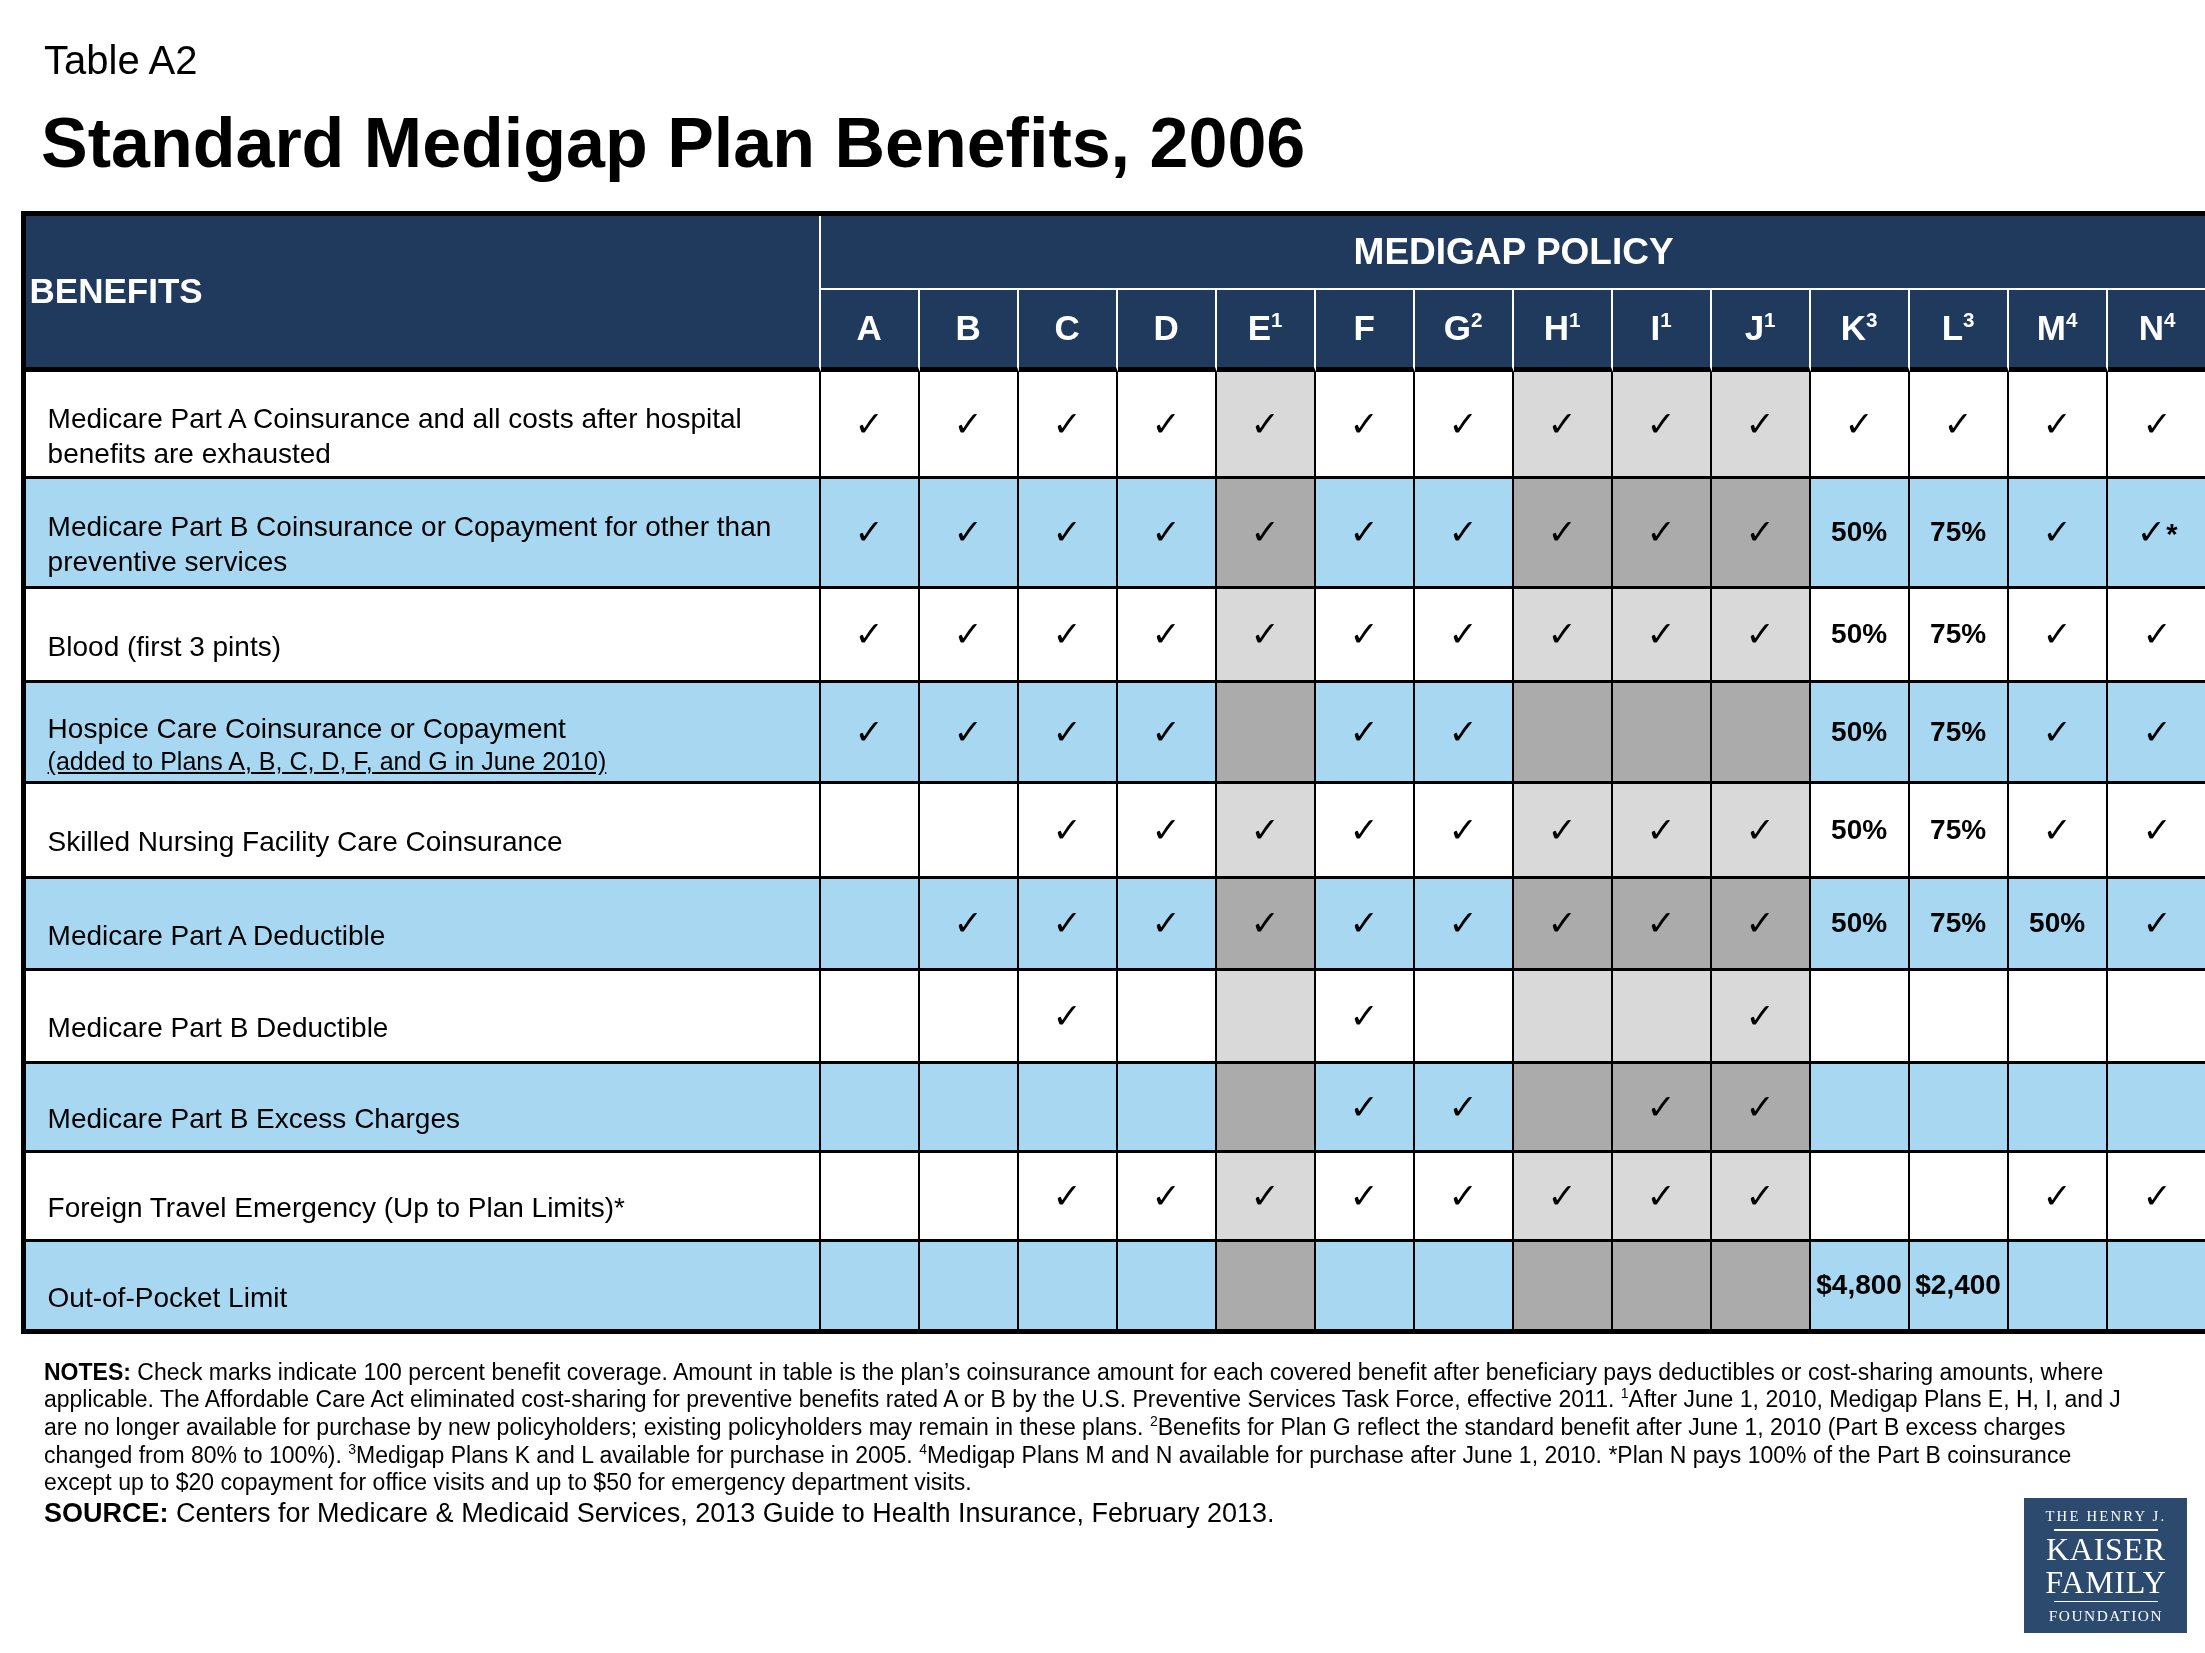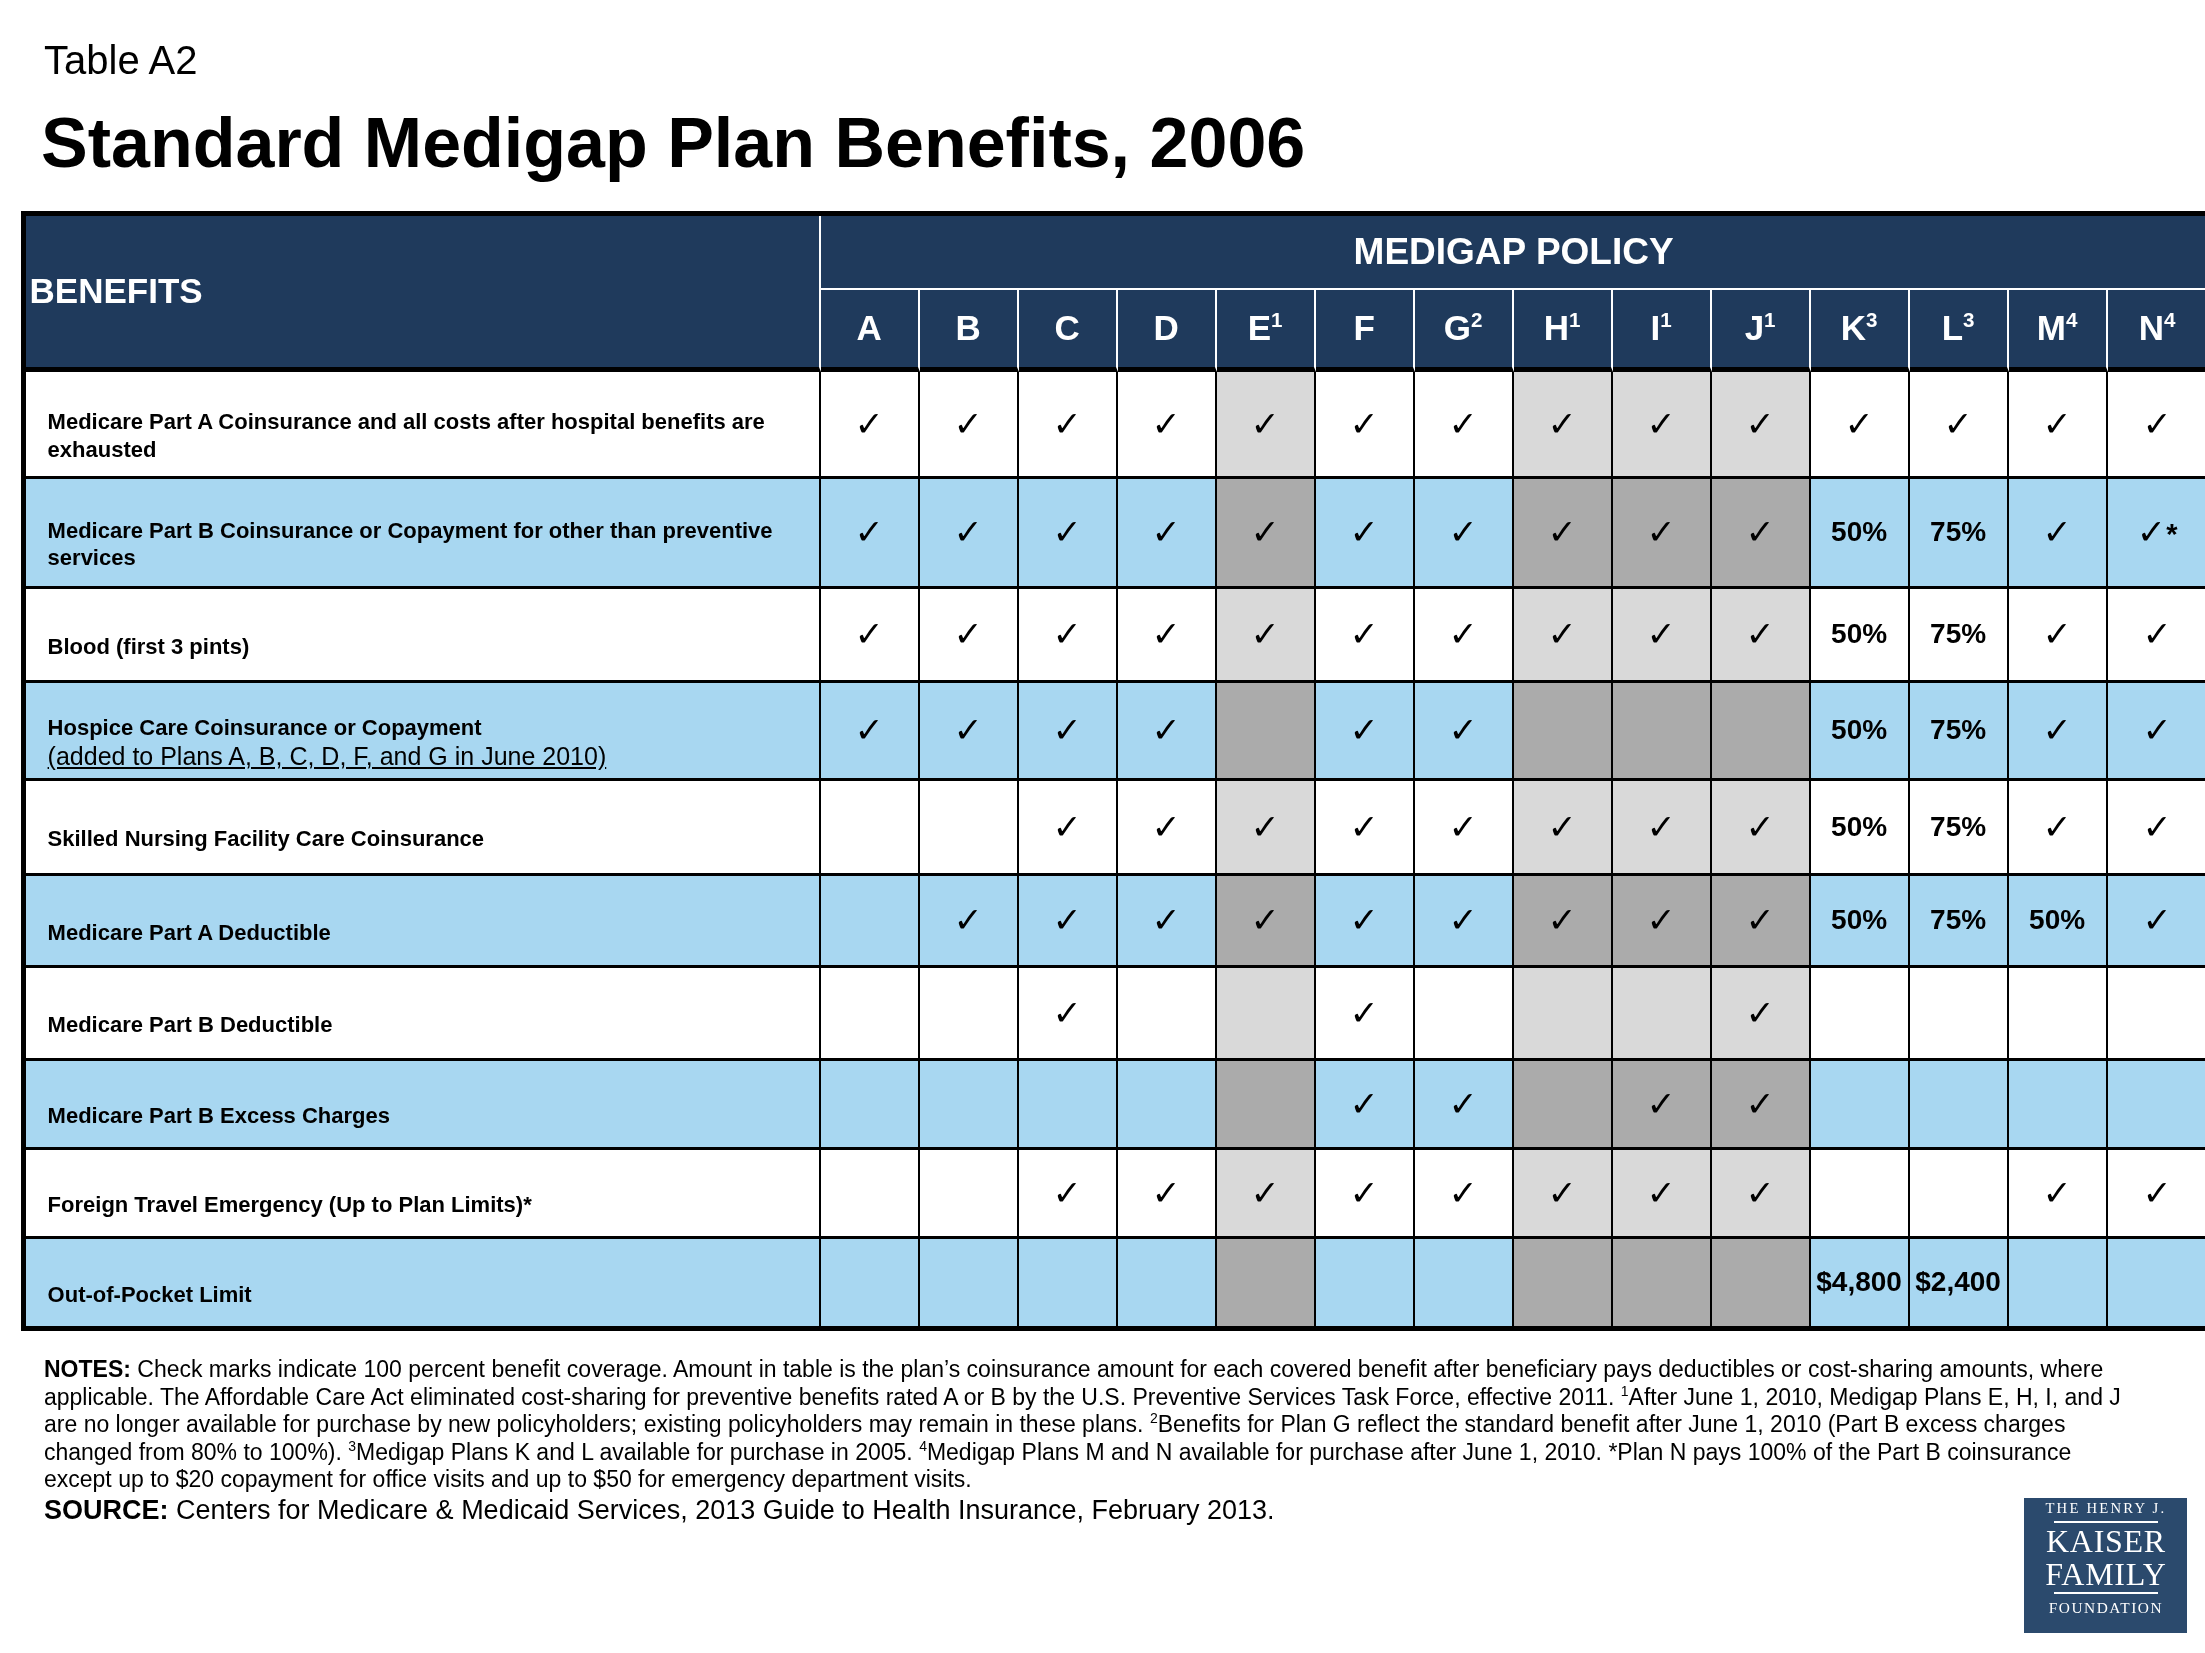--- a/index.html
+++ b/index.html
@@ -34,21 +34,21 @@
     text-align:left;padding-left:4px;font-size:35px;font-weight:700;
   }
   .policy-hdr{border-bottom:2.9px solid #fff;text-align:center;font-size:37px;font-weight:700;}
   .plan-col{border-right:2.9px solid #fff;border-bottom:5.1px solid #000;text-align:center;font-size:35px;font-weight:700;}
   .plan-col:last-child{border-right:none;}
   .plan-col sup{font-size:20.6px;line-height:0;}
   tbody th.benefit-label{
     border-right:2.2px solid #000;border-bottom:3.7px solid #000;
     text-align:left;vertical-align:middle;padding:4.4px 17.6px 4.4px 22px;
   }
-  tbody th.benefit-label .main{font-size:22px;font-weight:700;line-height:1.25;margin-top:24px;}
+  tbody th.benefit-label .main{font-size:28px;font-weight:400;line-height:1.25;margin-top:24px;}
   tbody th.benefit-label .sub{font-size:25px;font-weight:400;line-height:1.2;text-decoration:underline;}
   tbody td{
     border-right:2.2px solid #000;border-bottom:3.7px solid #000;
     text-align:center;vertical-align:middle;padding:0;
   }
   tbody td:last-child{border-right:none;}
   tbody tr:last-child td,tbody tr:last-child th{border-bottom:none;}
   tr.white th,tr.white td{background:#fff;}
   tr.blue th,tr.blue td{background:var(--row-blue,#A8D7F1);}
   tr.white td.gray{background:var(--gray-light,#D9D9D9);}
@@ -59,21 +59,21 @@
   
   .notes{margin:25px 0 0 44px;width:2095px;font-size:23px;line-height:1.2;}
   .source{margin:0 0 0 44px;width:2095px;font-size:27px;line-height:1.2;}
   .notes .b,.source .b{font-weight:700;}
   .notes sup{font-size:14px;line-height:0;}
   
   .kff-logo{
     position:absolute;right:17.6px;bottom:20.6px;width:163px;height:135px;
     background:var(--logo-navy,#2B4A6D);color:#fff;text-align:center;
     font-family:"Liberation Serif","DejaVu Serif",serif;
-    display:flex;flex-direction:column;justify-content:flex-start;align-items:center;
+    display:flex;flex-direction:column;justify-content:center;align-items:center;
     padding-top:1.5px;box-sizing:border-box;
   }
   .kff-line1{font-size:14.7px;letter-spacing:2.2px;margin-bottom:2.2px;}
   .kff-rule{width:104px;height:1.5px;background:#fff;margin:2.2px 0;}
   .kff-line2,.kff-line3{font-size:32px;line-height:1.02;letter-spacing:0.7px;}
   .kff-line4{font-size:15.4px;letter-spacing:1.5px;margin-top:2.9px;}
 </style>
 </head>
 <body>
 

